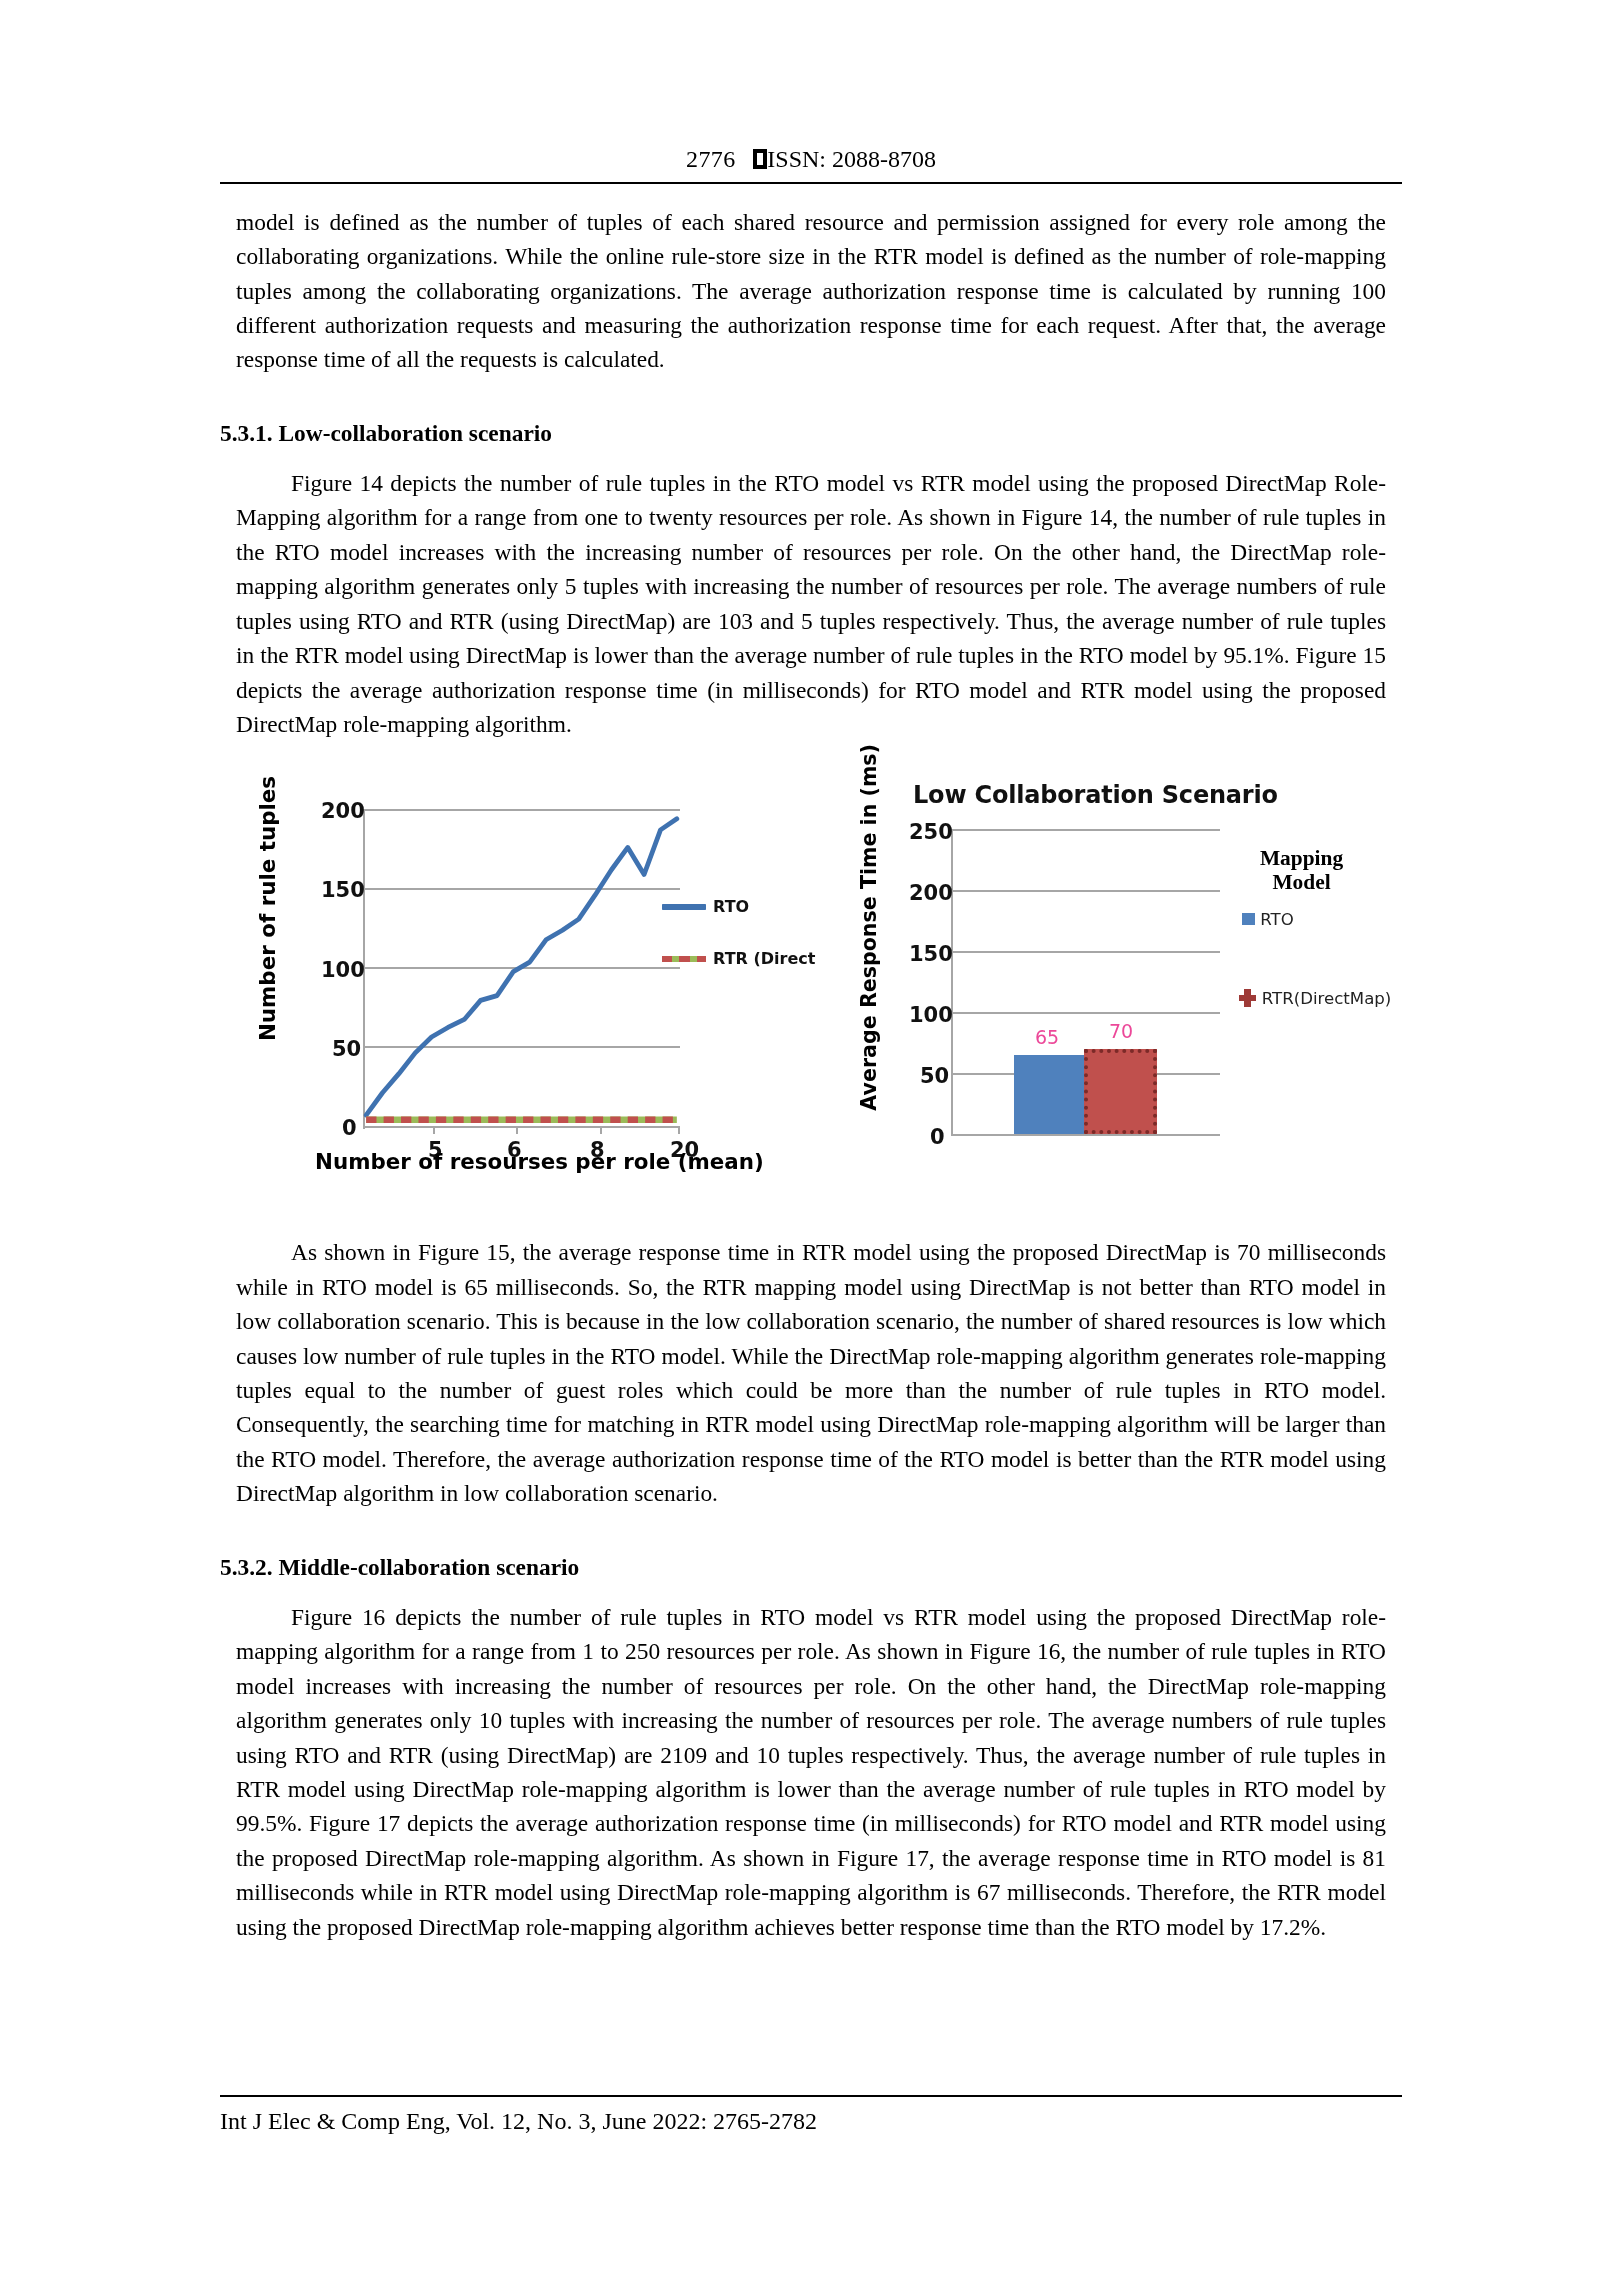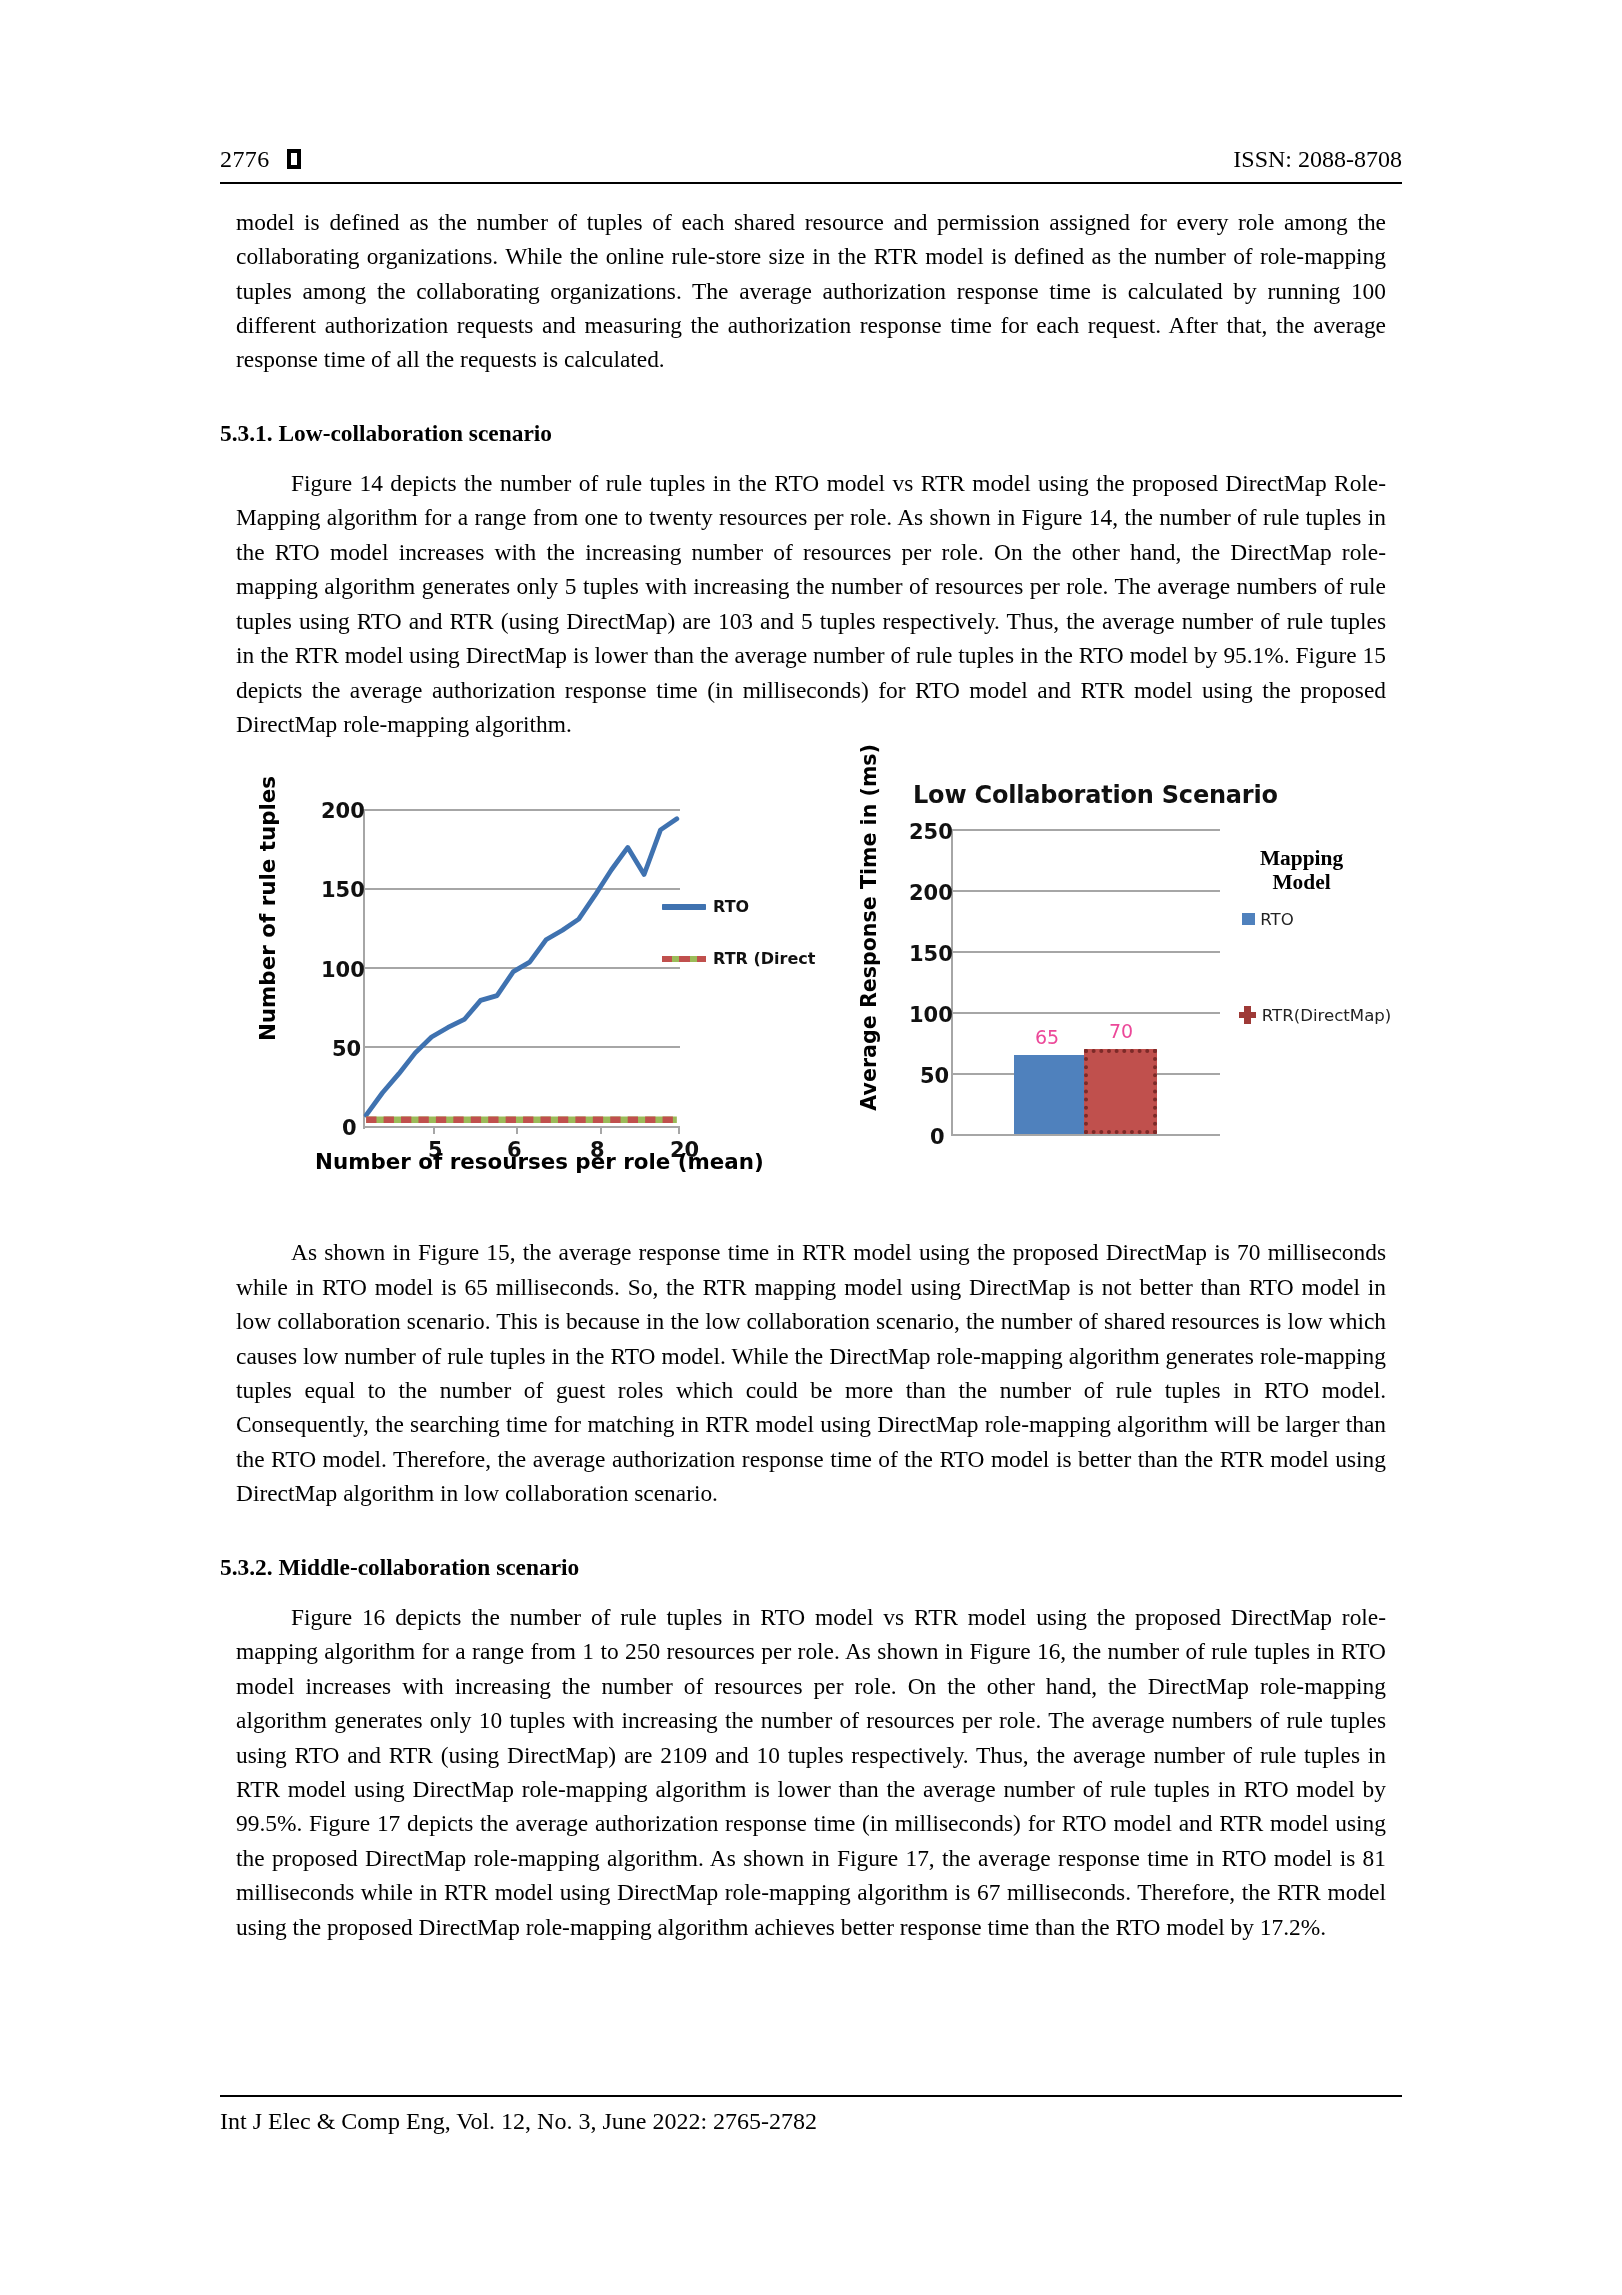--- a/index.html
+++ b/index.html
@@ -26,21 +26,21 @@
     position: absolute;
     left: 220px;
     top: 147px;
     width: 1182px;
   }
 
   
   .runhead {
     display: flex;
     align-items: flex-end;
-    justify-content: space-between;
+    justify-content: center;
     font-size: 24px;
     line-height: 1;
     padding-bottom: 9.5px;
   }
   .runhead-left {
     display: flex;
     align-items: center;
     gap: 17.4px;
   }
   .page-number { font-size: 24px; letter-spacing: 0.4px; }
@@ -395,21 +395,21 @@
 
           <div class="bar-value" id="label-rto" style="left: 219px; top: 249px;">65</div>
           <div class="bar-value" id="label-rtr" style="left: 293px; top: 243px;">70</div>
 
           <div class="legend15">
             <div class="legend-title">Mapping Model</div>
             <div class="row" style="margin-top:14.3px;">
               <span class="sw-square"></span>
               <span>RTO</span>
             </div>
-            <div class="row" style="margin-top:77px; margin-left:-3.2px;">
+            <div class="row" style="margin-top:60px; margin-left:-3.2px;">
               <span class="sw-cross"></span>
               <span>RTR(DirectMap)</span>
             </div>
           </div>
         </div>
 
       </div>
 
     </div>
 

